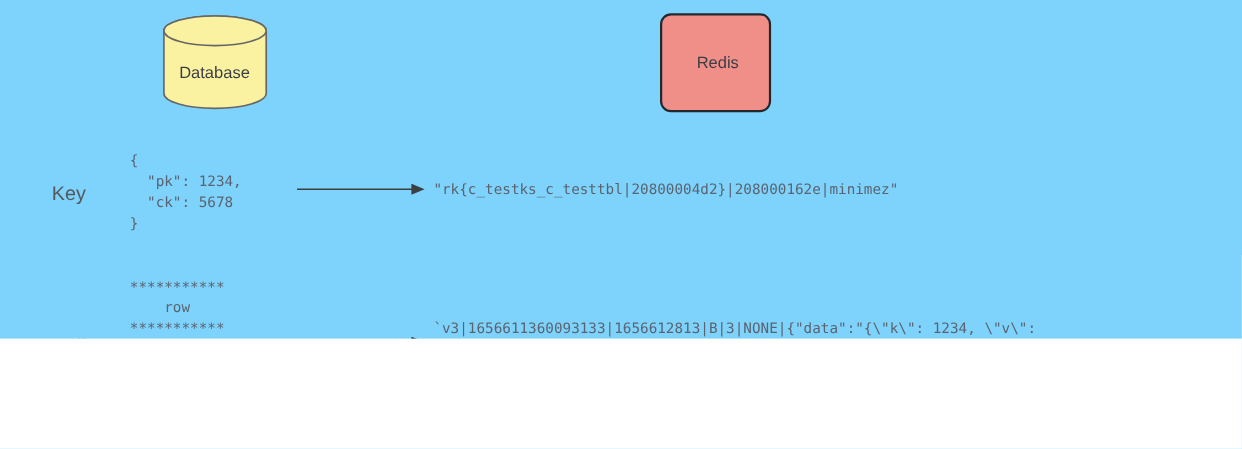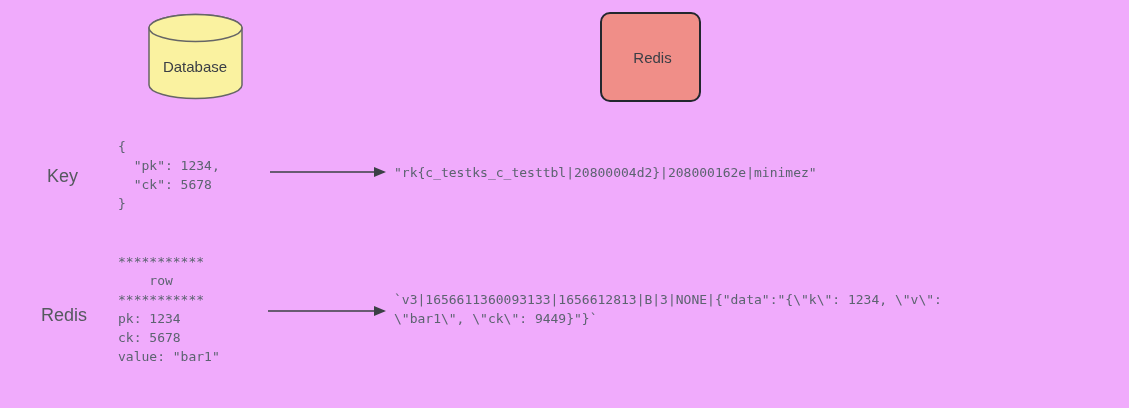--- a/index.html
+++ b/index.html
@@ -3,22 +3,22 @@
 <meta charset="utf-8">
 <style>
   html, body {
     margin: 0;
     padding: 0;
     background: #ffffff;
   }
   .canvas {
     position: relative;
     width: 1129px;
-    height: 408px;
-    background: #f0abfc;
+    height: 308px;
+    background: #7dd3fc;
     overflow: hidden;
     font-family: "Liberation Sans", sans-serif;
   }
   .shape-layer {
     position: absolute;
     left: 0;
     top: 0;
     width: 1129px;
     height: 408px;
   }

